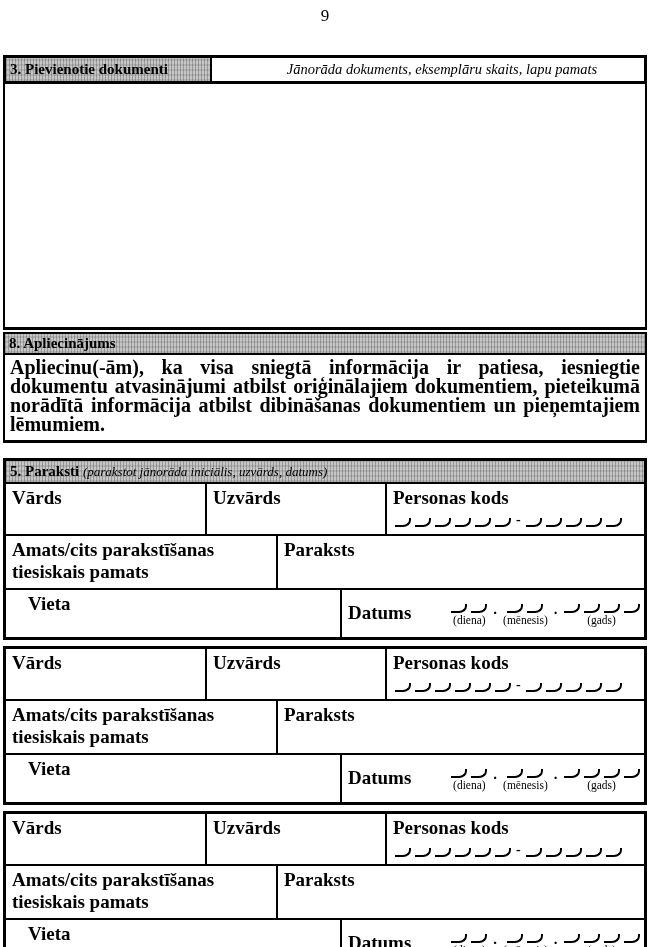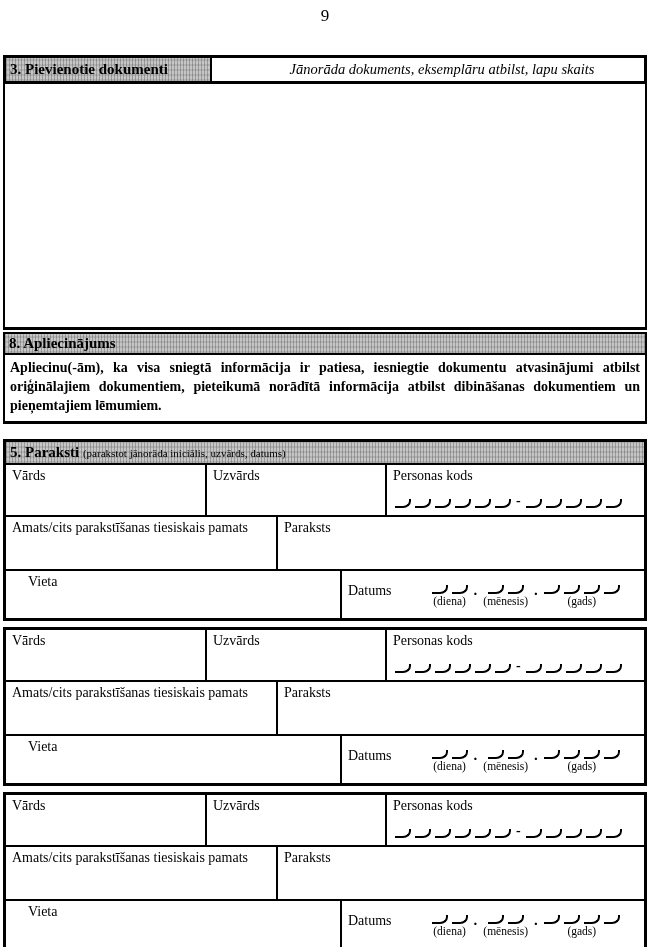--- a/index.html
+++ b/index.html
@@ -38,40 +38,40 @@
   }
   
   .sec4{
     box-sizing:border-box;border:2px solid #000;border-bottom-width:3px;margin-top:2px;
   }
   .sec4-bar{
     box-sizing:border-box;height:21px;border-bottom:2px solid #000;
     font-weight:bold;font-size:15px;padding:1px 4px 0 4px;
   }
   .sec4-text{
-    font-weight:bold;font-size:14px;line-height:19px;
+    font-weight:bold;font-size:20px;line-height:19px;
     text-align:justify;padding:3px 5px 6px 5px;
   }
   
   .sig-table{
     box-sizing:border-box;border:3px solid #000;margin-top:6px;background:#fff;
   }
   .sig-table.first{margin-top:15px;}
   .sec5-bar{
     box-sizing:border-box;height:23px;border-bottom:2px solid #000;
     font-size:15px;padding:2px 4px 0 4px;white-space:nowrap;
   }
   .sec5-bar .t{font-weight:bold;}
-  .sec5-bar .s{font-size:11px;}
+  .sec5-bar .s{font-style:italic;font-size:13px;}
   .row{display:flex;box-sizing:border-box;}
   .r1{height:52px;border-bottom:2px solid #000;}
   .r2{height:54px;border-bottom:2px solid #000;}
   .r3{height:47px;}
   .cell{box-sizing:border-box;position:relative;}
-  .cell .lbl{font-weight:normal;font-size:14px;padding:3px 0 0 6px;}
+  .cell .lbl{font-weight:bold;font-size:19px;padding:3px 0 0 6px;}
   .c-vards{width:201px;border-right:2px solid #000;}
   .c-uzvards{width:180px;border-right:2px solid #000;}
   .c-pkods{flex:1;}
   .c-amats{width:272px;border-right:2px solid #000;}
   .c-paraksts{flex:1;}
   .c-vieta{width:320px;border-right:2px solid #000;margin-left:16px;}
   .c-datums{flex:1;display:flex;align-items:flex-start;}
   
   .mk{
     display:inline-block;width:14px;height:7px;
@@ -90,21 +90,21 @@
 </head>
 <body>
 
 <div class="sheet">
 
   <div class="page-num">9</div>
 
   <div>
     <div class="sec3-header">
       <div class="sec3-title hatch">3. Pievienotie dokumenti</div>
-      <div class="sec3-hint">Jānorāda dokuments, eksemplāru atbilst, lapu skaits</div>
+      <div class="sec3-hint">Jānorāda dokuments, eksemplāru skaits, lapu pamats</div>
     </div>
     <div class="big-box"></div>
   </div>
 
   <div class="sec4">
     <div class="sec4-bar hatch">8. Apliecinājums</div>
     <div class="sec4-text">Apliecinu(-ām), ka visa sniegtā informācija ir patiesa, iesniegtie dokumentu atvasinājumi atbilst oriģinālajiem dokumentiem, pieteikumā norādītā informācija atbilst dibināšanas dokumentiem un pieņemtajiem lēmumiem.</div>
   </div>
 
   <div class="sig-table first">

